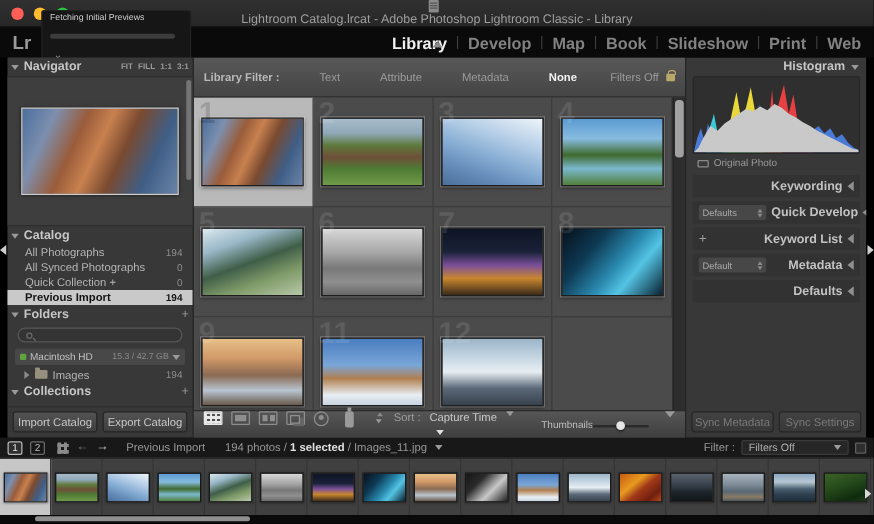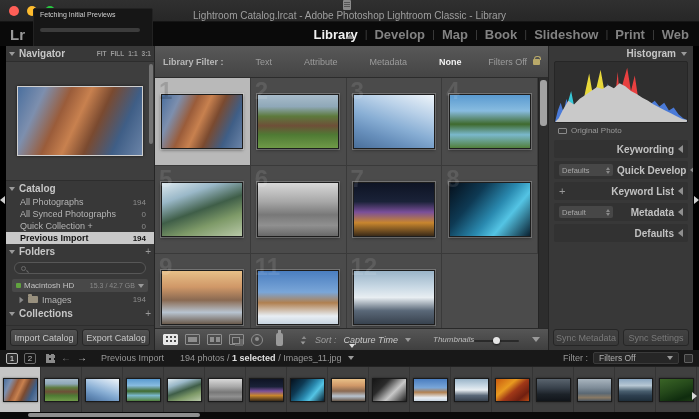--- a/index.html
+++ b/index.html
@@ -87,21 +87,21 @@
     display:flex;align-items:center;justify-content:center;}
   .gcell.sel{background:#b9b9b9;}
   .gnum{position:absolute;top:0;left:4px;font-size:24px;font-weight:bold;color:rgba(255,255,255,.10);line-height:26px;}
   .gcell.sel .gnum{color:rgba(0,0,0,.15);}
   .gthumb{width:82px;height:55px;border:1px solid #1d1d1d;box-shadow:0 0 0 1px rgba(255,255,255,.25),0 1px 3px rgba(0,0,0,.5);}
   .grid-scroll{width:10px;background:#2d2d2d;border-left:1px solid #242424;position:relative;flex:none;}
   .grid-scroll .thumb{position:absolute;top:2px;left:1px;width:7px;height:46px;background:#a2a2a2;border-radius:3px;}
 
   
   .toolbar{height:22px;background:linear-gradient(#565656,#3f3f3f);border-top:1px solid #292929;
-    display:flex;align-items:center;gap:7px;padding:0 8px;font-size:9px;color:#9c9c9c;flex:none;position:relative;font-style:italic;}
+    display:flex;gap:7px;padding:0 8px;font-size:9px;color:#9c9c9c;flex:none;position:relative;}
   .tb-ico{width:15px;height:11px;border:1px solid #8e8e8e;border-radius:1px;position:relative;flex:none;}
   .tb-ico.grid-on{border-color:#e8e8e8;background:
     repeating-linear-gradient(0deg,#e8e8e8 0 2px,transparent 2px 4px),
     repeating-linear-gradient(90deg,#e8e8e8 0 2px,transparent 2px 4px);}
   .tb-ico.loupe::after{content:"";position:absolute;inset:2px;background:#8e8e8e;}
   .tb-ico.compare::after{content:"";position:absolute;left:2px;top:2px;width:4px;height:5px;background:#8e8e8e;box-shadow:6px 0 0 #8e8e8e;}
   .tb-ico.survey::after{content:"";position:absolute;left:2px;top:2px;width:6px;height:5px;border:1px solid #8e8e8e;box-shadow:3px 2px 0 #666;}
   .tb-ico.people{border-radius:50%;width:12px;height:12px;}
   .tb-ico.people::after{content:"";position:absolute;left:3px;top:2px;width:4px;height:4px;border-radius:50%;background:#8e8e8e;}
   .painter{width:7px;height:13px;background:#9a9a9a;border-radius:2px;position:relative;margin-left:6px;flex:none;}

